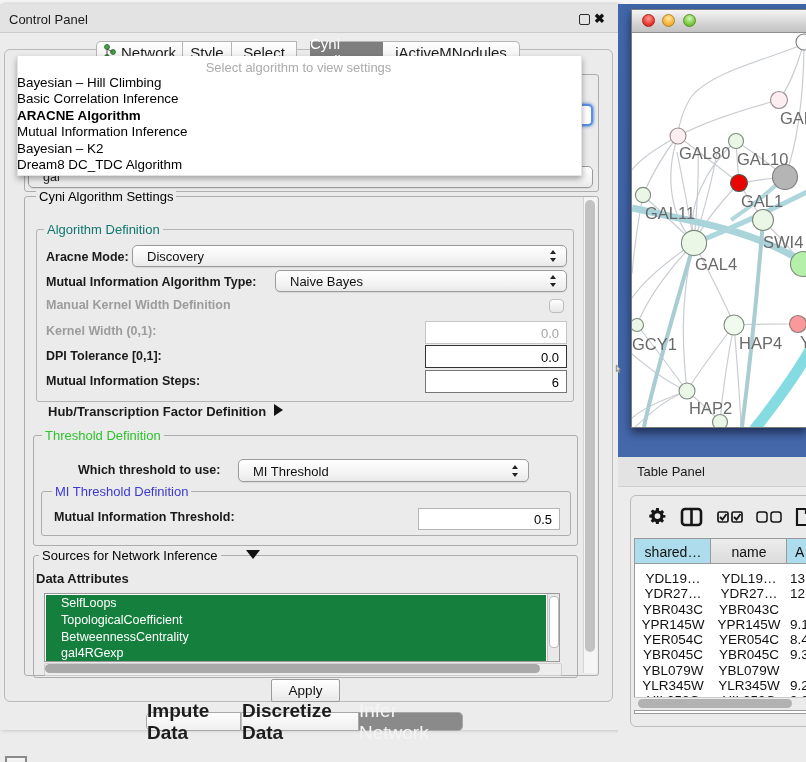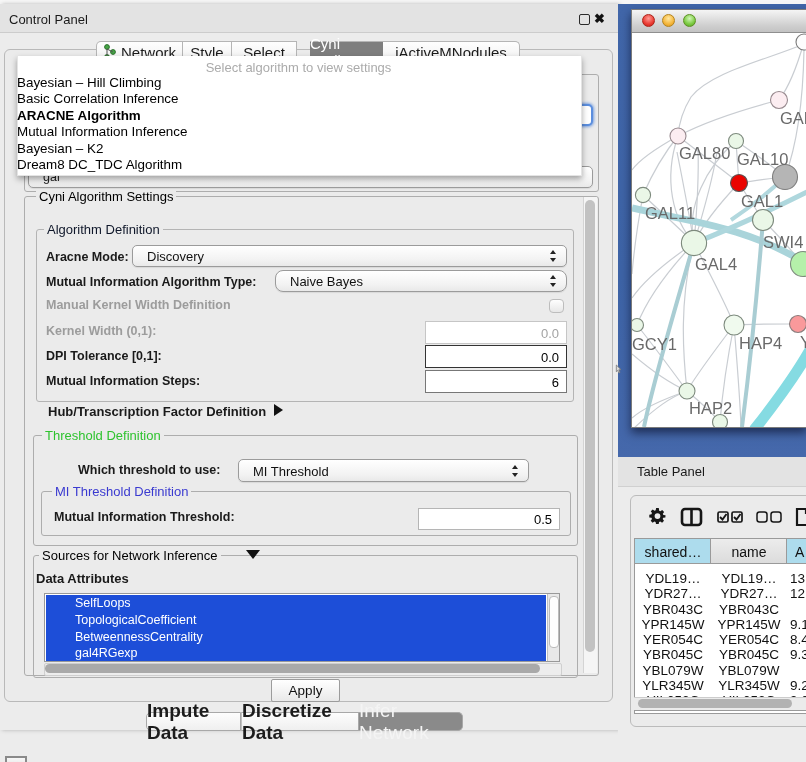--- a/index.html
+++ b/index.html
@@ -57,28 +57,28 @@
  <div class="abs" style="left:17px;top:56px;width:563px;text-align:center;font-size:13px;color:#ababab;">Select algorithm to view settings</div>
  <div class="abs" style="left:17px;top:71px;font-size:13.4px;color:#000;line-height:16.4px;white-space:nowrap;">Bayesian – Hill Climbing<br>Basic Correlation Inference<br><b>ARACNE Algorithm</b><br>Mutual Information Inference<br>Bayesian – K2<br>Dream8 DC_TDC Algorithm</div>
 
  <div class="gb" style="left:24px;top:192px;width:573px;height:478px;"></div>
  <div class="gbl" style="left:36px;top:186px;">Cyni Algorithm Settings</div>
 
  <div class="abs" style="left:583px;top:193px;width:13px;height:476px;background:#f5f5f5;border-left:1px solid #d4d4d4;"></div>
  <div class="abs" style="left:584.5px;top:196px;width:10px;height:452px;background:#c2c2c2;border-radius:5px;"></div>
 
  <div class="gb" style="left:36px;top:225px;width:536px;height:171px;border-color:#b4b4b4;"></div>
- <div class="gbl" style="left:44px;top:219px;color:#0f172a;">Algorithm Definition</div>
+ <div class="gbl" style="left:44px;top:219px;color:#0f766e;">Algorithm Definition</div>
  <div class="lbl" style="left:46px;top:246px;">Aracne Mode:</div>
  <div class="combo" style="left:132px;top:241px;width:433px;height:20px;">
       <span class="ct">Discovery</span>
       <span class="spin"></span>
     </div>
  <div class="lbl" style="left:46px;top:271px;">Mutual Information Algorithm Type:</div>
- <div class="combo" style="left:275px;top:266px;width:290px;height:20px;border-radius:8px;">
+ <div class="combo" style="left:275px;top:266px;width:290px;height:20px;">
       <span class="ct">Naive Bayes</span>
       <span class="spin"></span>
     </div>
  <div class="lbl" style="left:46px;top:294px;color:#9c9c9c;">Manual Kernel Width Definition</div>
  <div class="abs" style="left:549px;top:295px;width:13px;height:12px;border:1px solid #bdbdbd;border-radius:4px;background:linear-gradient(#fefefe,#e7e7e7);"></div>
  <div class="lbl" style="left:46px;top:320px;color:#9c9c9c;">Kernel Width (0,1):</div>
  <div class="fld" style="left:425px;top:317px;width:140px;height:21px;border:1px solid #c6c6c6;color:#a3a3a3;">
       <span>0.0</span>
     </div>
  <div class="lbl" style="left:46px;top:345px;">DPI Tolerance [0,1]:</div>
@@ -105,21 +105,21 @@
  <div class="lbl" style="left:54px;top:506px;">Mutual Information Threshold:</div>
  <div class="fld" style="left:418px;top:504px;width:140px;height:20px;border:1px solid #b5b5b5;color:#000;">
       <span>0.5</span>
     </div>
 
  <div class="gb" style="left:33px;top:551px;width:543px;height:121px;"></div>
  <div class="gbl" style="left:39px;top:545px;">Sources for Network Inference</div>
  <div class="abs" style="left:246px;top:546px;width:0;height:0;border-left:7px solid transparent;border-right:7px solid transparent;border-top:9px solid #111;"></div>
  <div class="lbl" style="left:36px;top:567px;font-size:13px;">Data Attributes</div>
  <div class="abs" style="left:44px;top:589px;width:514px;height:67px;background:#fff;border:1px solid #999;overflow:hidden;">
-   <div class="abs" style="left:1px;top:1px;width:500px;height:68px;background:#1d4ed8;color:#fff;font-size:12.5px;line-height:16.8px;padding-left:29px;box-sizing:border-box;">SelfLoops<br>TopologicalCoefficient<br>BetweennessCentrality<br>gal4RGexp</div>
+   <div class="abs" style="left:1px;top:1px;width:500px;height:68px;background:#15803d;color:#fff;font-size:12.5px;line-height:16.8px;padding-left:15px;box-sizing:border-box;">SelfLoops<br>TopologicalCoefficient<br>BetweennessCentrality<br>gal4RGexp</div>
    <div class="abs" style="left:502px;top:0;width:12px;height:67px;background:#e8e8e8;border-left:1px solid #c0c0c0;"></div>
    <div class="abs" style="left:504px;top:2px;width:8px;height:50px;background:#fdfdfd;border:1px solid #bbb;border-radius:4px;"></div>
  </div>
  <div class="abs" style="left:44px;top:659px;width:516px;height:11px;background:#ededed;border:1px solid #cfcfcf;border-radius:2px;"></div>
  <div class="abs" style="left:45px;top:660px;width:495px;height:9px;background:#a9a9a9;border-radius:5px;"></div>
 
  <div class="abs" style="left:271px;top:675px;width:67px;height:21px;border:1px solid #9c9c9c;border-radius:2px;background:linear-gradient(#ffffff,#e9e9e9);display:flex;align-items:center;justify-content:center;font-size:13.5px;color:#111;">Apply</div>
 
  <div class="btab" style="left:146px;width:95px;border-radius:5px 0 0 5px;">Impute Data</div>
  <div class="btab" style="left:241px;width:118px;border-left:1px solid #c2c2c2;">Discretize Data</div>

